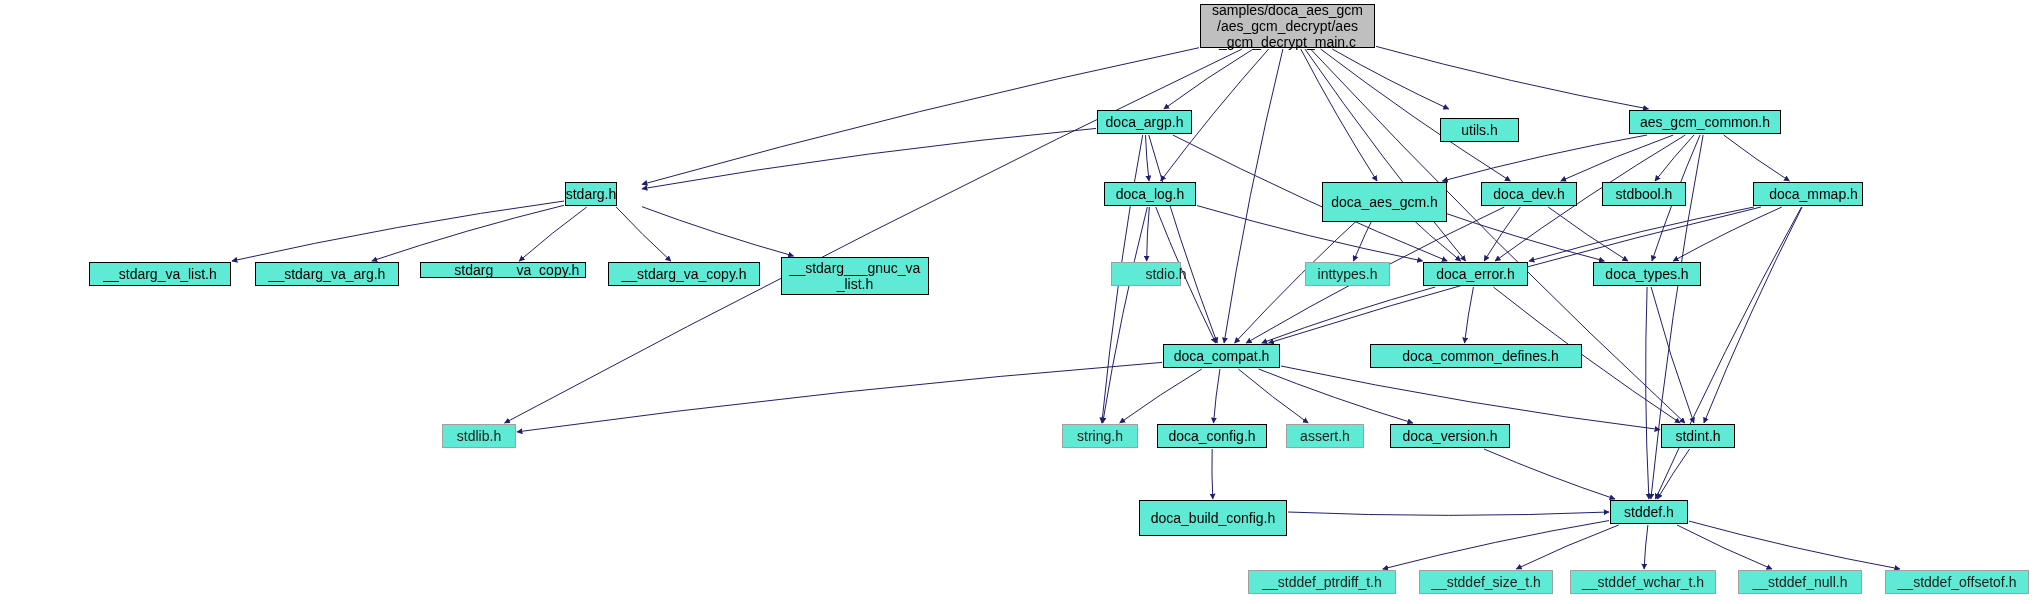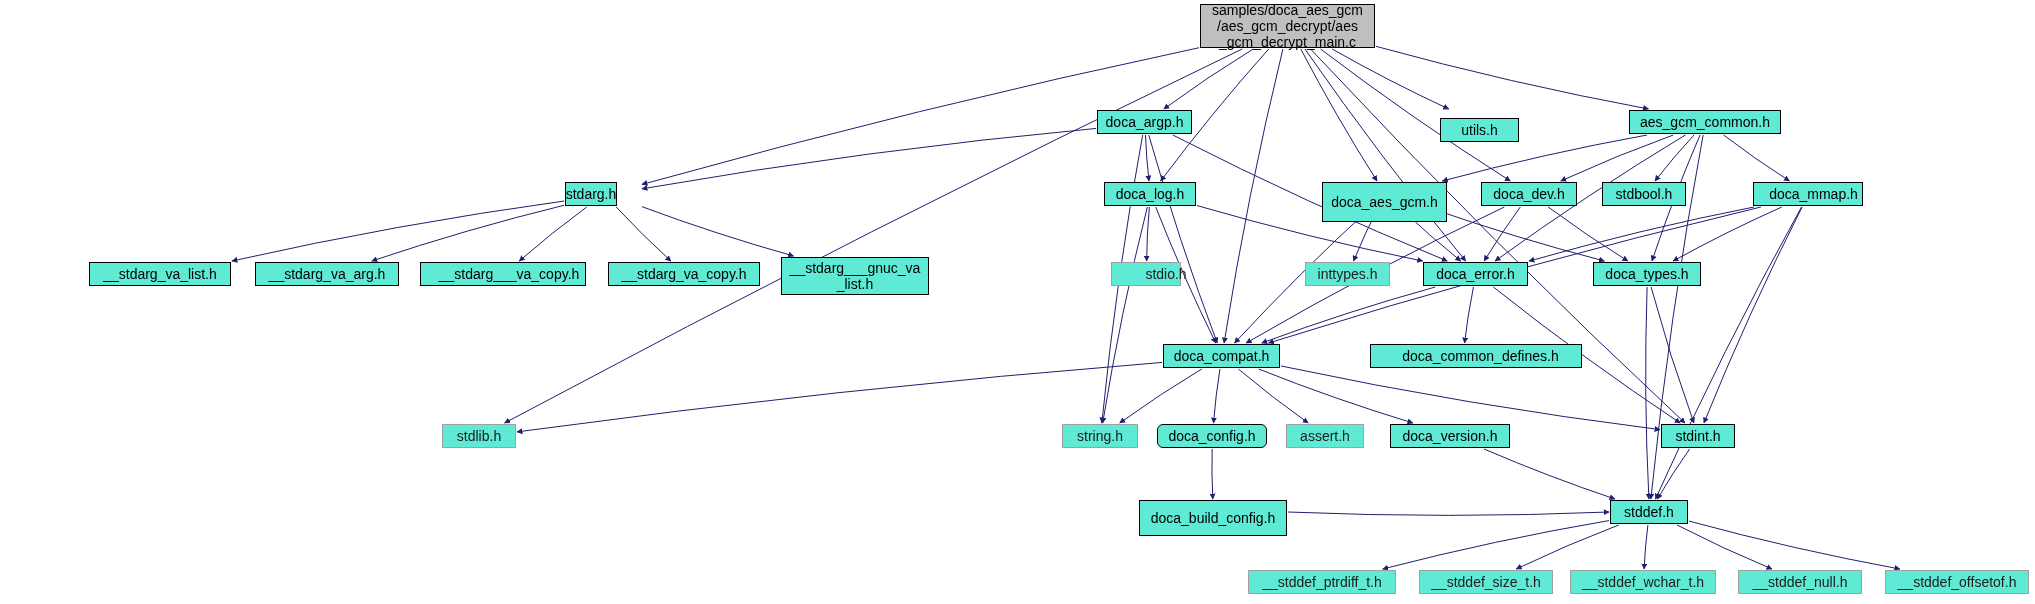--- a/index.html
+++ b/index.html
@@ -129,33 +129,33 @@
     <div class="node" style="left: 1440px; top: 110px; width: 79px; height: 24px; margin-top: 8px;">utils.h</div>
     <div class="node" style="left: 1629px; top: 110px; width: 152px; height: 24px;">aes_gcm_common.h</div>
     <div class="node" style="left: 565px; top: 182px; width: 52px; height: 24px;">stdarg.h</div>
     <div class="node" style="left: 1104px; top: 182px; width: 92px; height: 24px;">doca_log.h</div>
     <div class="node" style="left: 1322px; top: 182px; width: 125px; height: 40px;">doca_aes_gcm.h</div>
     <div class="node" style="left: 1481px; top: 182px; width: 96px; height: 24px;">doca_dev.h</div>
     <div class="node" style="left: 1602px; top: 182px; width: 84px; height: 24px;">stdbool.h</div>
     <div class="node" style="left: 1753px; top: 182px; width: 110px; height: 24px; padding-left: 11px;">doca_mmap.h</div>
     <div class="node" style="left: 89px; top: 262px; width: 142px; height: 24px;">__stdarg_va_list.h</div>
     <div class="node" style="left: 255px; top: 262px; width: 144px; height: 24px;">__stdarg_va_arg.h</div>
-    <div class="node" style="left: 420px; top: 262px; width: 166px; height: 24px; padding-left: 12px;">__stdarg___va_copy.h</div>
+    <div class="node" style="left: 420px; top: 262px; width: 166px; height: 16px; padding-left: 12px;">__stdarg___va_copy.h</div>
     <div class="node" style="left: 608px; top: 262px; width: 152px; height: 24px;">__stdarg_va_copy.h</div>
     <div class="node" style="left: 781px; top: 257px; width: 148px; height: 38px;">__stdarg___gnuc_va
 _list.h</div>
     <div class="node faint" style="left: 1111px; top: 262px; width: 70px; height: 24px; padding-left: 40px;">stdio.h</div>
     <div class="node faint" style="left: 1305px; top: 262px; width: 85px; height: 24px;">inttypes.h</div>
     <div class="node" style="left: 1423px; top: 262px; width: 105px; height: 24px;">doca_error.h</div>
     <div class="node" style="left: 1593px; top: 262px; width: 108px; height: 24px;">doca_types.h</div>
     <div class="node" style="left: 1163px; top: 344px; width: 117px; height: 24px;">doca_compat.h</div>
     <div class="node" style="left: 1370px; top: 344px; width: 212px; height: 24px; padding-left: 9px;">doca_common_defines.h</div>
     <div class="node faint" style="left: 442px; top: 424px; width: 74px; height: 24px;">stdlib.h</div>
     <div class="node faint" style="left: 1062px; top: 424px; width: 76px; height: 24px;">string.h</div>
-    <div class="node" style="left: 1157px; top: 424px; width: 110px; height: 24px; border-radius: 6px;">doca_config.h</div>
+    <div class="node" style="left: 1157px; top: 424px; width: 110px; height: 24px;">doca_config.h</div>
     <div class="node faint" style="left: 1286px; top: 424px; width: 78px; height: 24px;">assert.h</div>
     <div class="node" style="left: 1390px; top: 424px; width: 120px; height: 24px;">doca_version.h</div>
     <div class="node" style="left: 1661px; top: 424px; width: 74px; height: 24px;">stdint.h</div>
     <div class="node" style="left: 1139px; top: 500px; width: 148px; height: 36px;">doca_build_config.h</div>
     <div class="node" style="left: 1610px; top: 500px; width: 78px; height: 24px;">stddef.h</div>
     <div class="node faint" style="left: 1248px; top: 570px; width: 148px; height: 24px;">__stddef_ptrdiff_t.h</div>
     <div class="node faint" style="left: 1419px; top: 570px; width: 134px; height: 24px;">__stddef_size_t.h</div>
     <div class="node faint" style="left: 1570px; top: 570px; width: 146px; height: 24px;">__stddef_wchar_t.h</div>
     <div class="node faint" style="left: 1738px; top: 570px; width: 124px; height: 24px;">__stddef_null.h</div>
     <div class="node faint" style="left: 1885px; top: 570px; width: 144px; height: 24px;">__stddef_offsetof.h</div>

